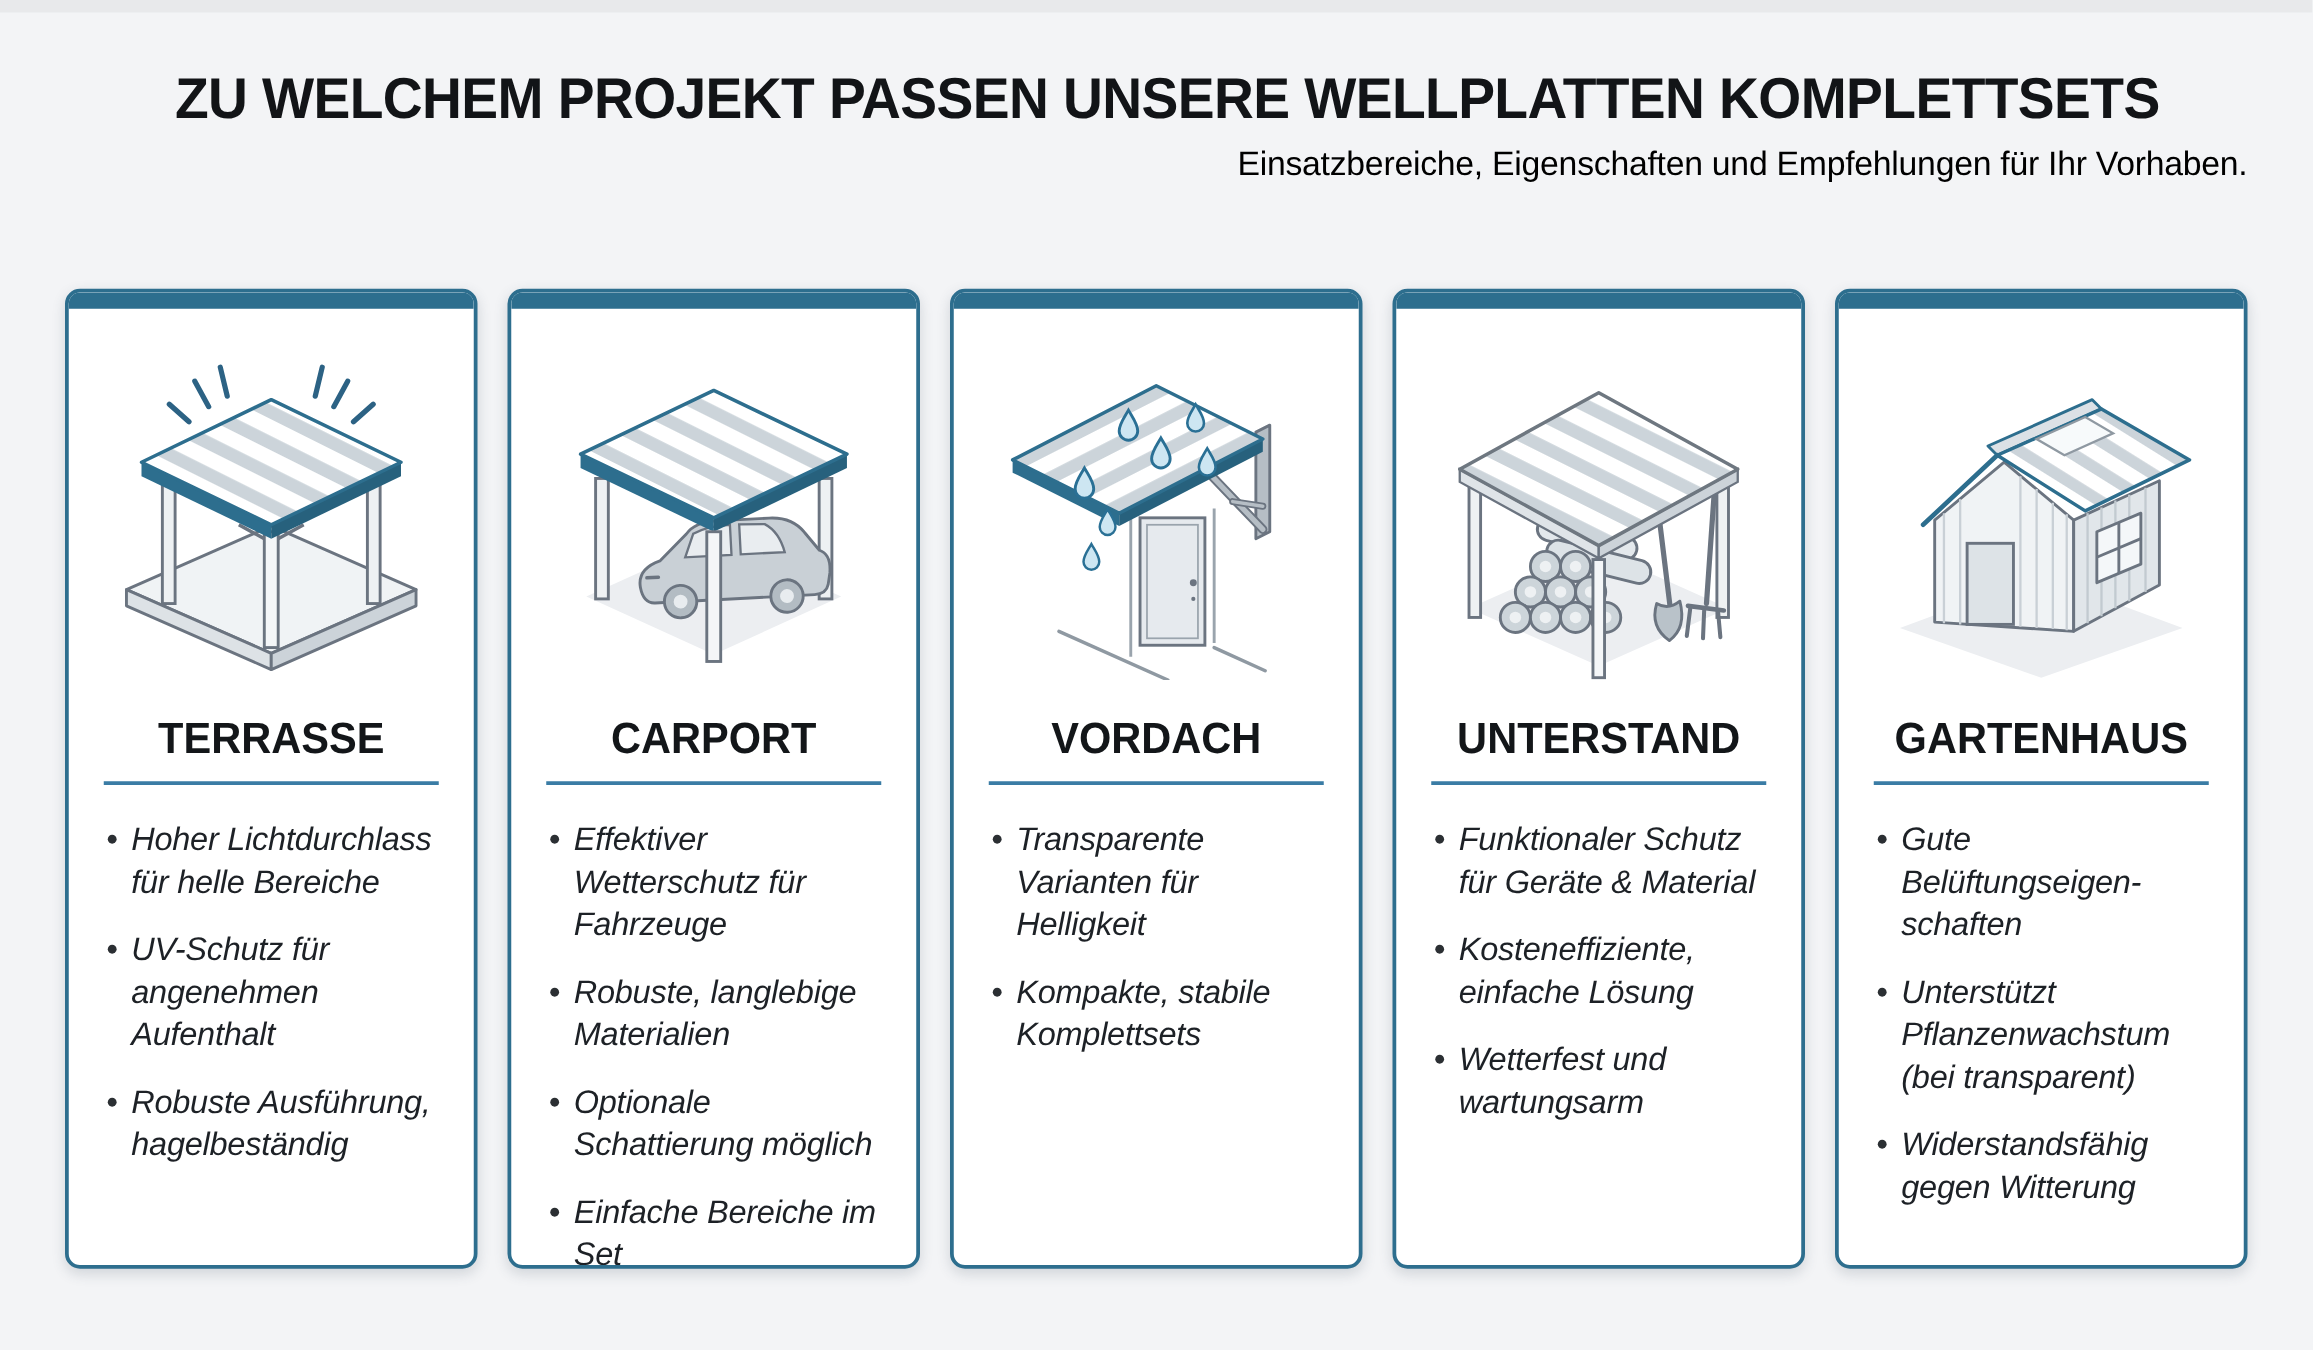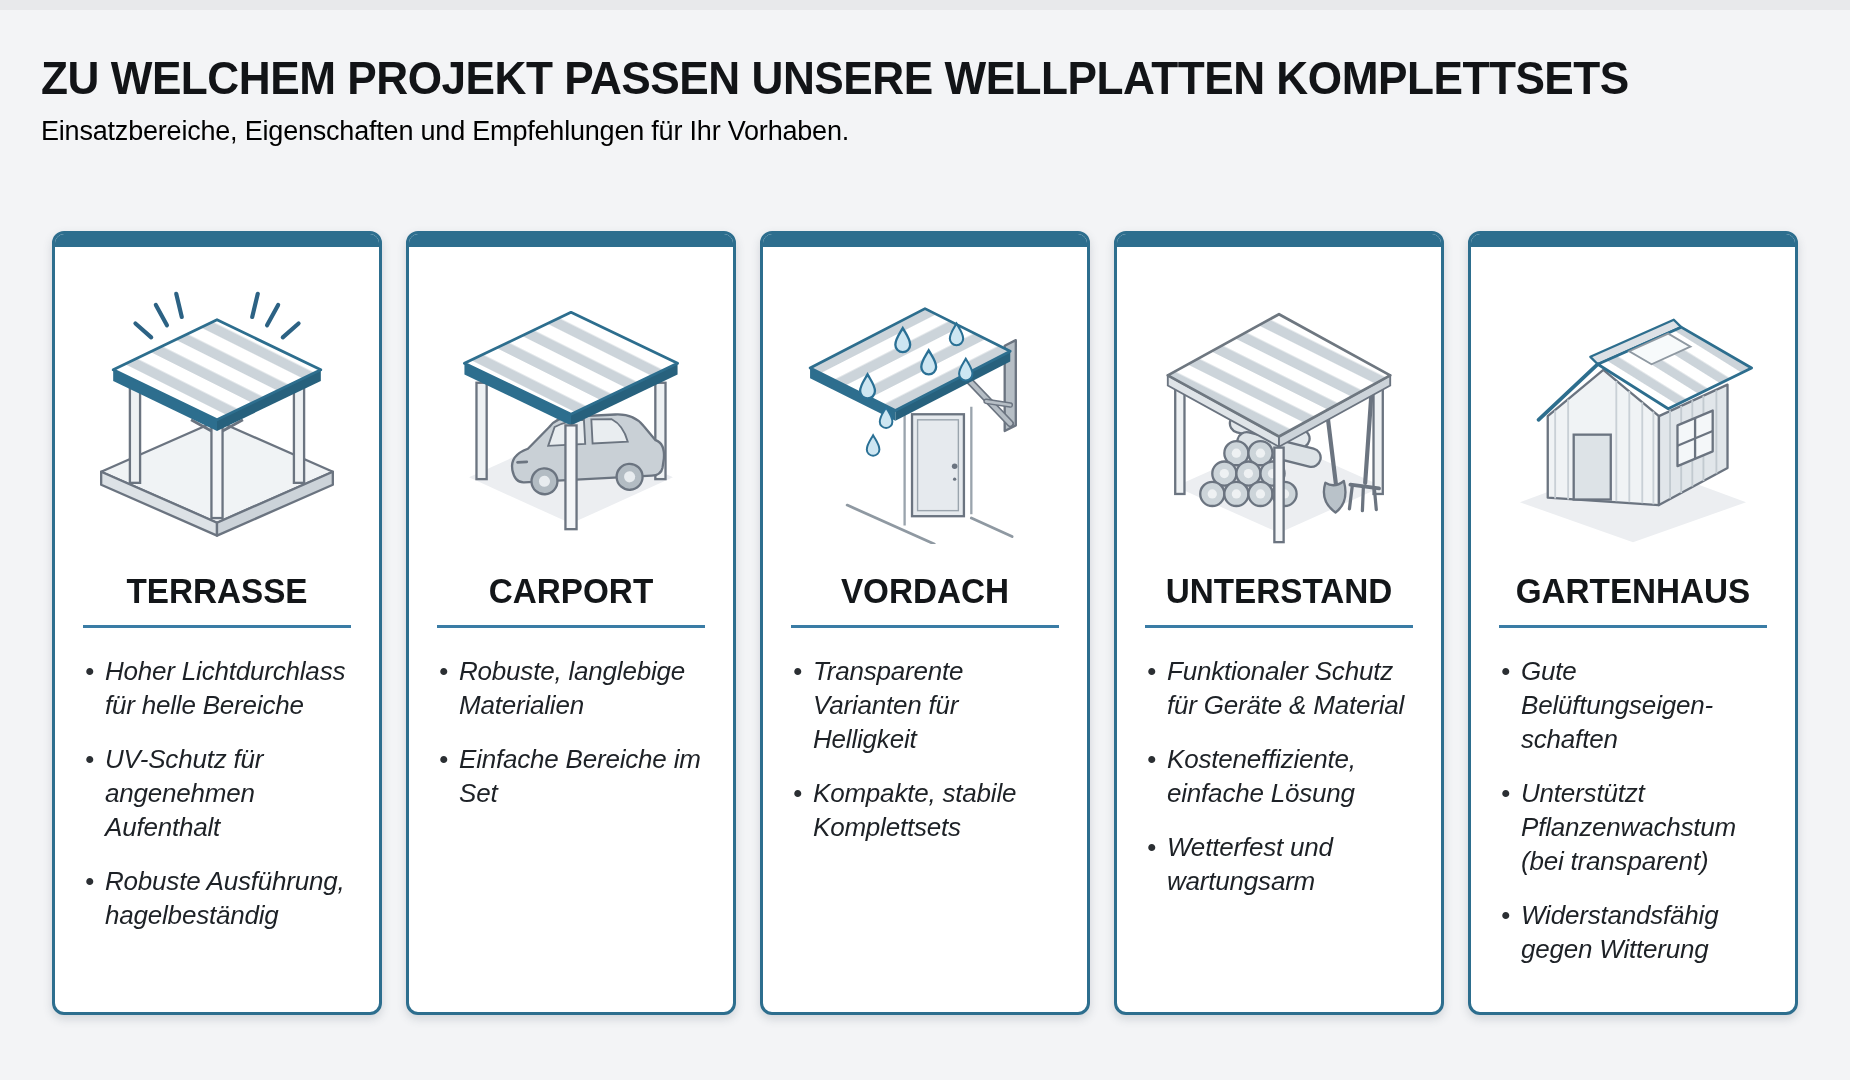--- a/index.html
+++ b/index.html
@@ -1,19 +1,19 @@
 <!DOCTYPE html>
 <html lang="de"><head>
 <meta charset="utf-8">
 <style>
   html,body{margin:0;padding:0;}
   body{width:1850px;height:1080px;background:#f3f4f6;font-family:"Liberation Sans",sans-serif;overflow:hidden;}
   .page{position:relative;width:1850px;height:1080px;}
   .top-strip{height:10px;width:100%;background:#e8e9eb;}
-  header{padding:44px 52px 0 41px;}
+  header{padding:44px 52px 0 41px;text-align:right;}
   h1{margin:0;font-size:46px;line-height:1.05;font-weight:700;color:#121417;letter-spacing:-0.5px;
      transform:scaleX(.96);transform-origin:left center;white-space:nowrap;}
   .subtitle{margin:14px 0 0 0;font-size:27px;color:#000000;letter-spacing:-0.2px;}
   .cards{display:flex;gap:24px;padding:0 52px;margin-top:84px;}
   .card{flex:1;height:778px;background:#ffffff;border:3px solid #2d6e8e;border-radius:12px;
         box-shadow:0 4px 10px rgba(55,70,90,.18);overflow:hidden;display:flex;flex-direction:column;}
   .card-topbar{height:13px;background:#2d6e8e;flex:0 0 auto;}
   .card-illustration{height:300px;flex:0 0 auto;display:flex;align-items:center;justify-content:center;padding-top:8px;}
   .card-title{margin:16px 0 0 0;font-size:35px;font-weight:700;color:#131619;text-align:center;
               transform:scaleX(.95);transform-origin:center;}
@@ -101,21 +101,23 @@
           </g>
           <polygon points="35,105 150,160 150,172 35,117" fill="#2d6e8e"></polygon>
           <polygon points="265,105 150,160 150,172 265,117" fill="#27617d"></polygon>
           <polygon points="150,50 265,105 150,160 35,105" fill="url(#c-corr)" stroke="#2d6e8e" stroke-width="3" stroke-linejoin="round"></polygon>
           <rect x="144" y="172" width="12" height="112" fill="#f4f6f8" stroke="#6b7480" stroke-width="2.5"></rect>
         </svg>
       </div>
       <h2 class="card-title">CARPORT</h2>
       <div class="card-divider"></div>
       <ul class="card-bullets">
+        <li>Effektiver Wetterschutz für Fahrzeuge</li>
         <li>Robuste, langlebige Materialien</li>
+        <li>Optionale Schattierung möglich</li>
         <li>Einfache Bereiche im Set</li>
       </ul>
     </section>
 
     <section class="card">
       <div class="card-topbar"></div>
       <div class="card-illustration">
         <svg viewBox="0 0 300 300" width="288" height="278">
           <defs>
             <pattern id="v-corr" width="24" height="24" patternUnits="userSpaceOnUse" patternTransform="rotate(-27)">

